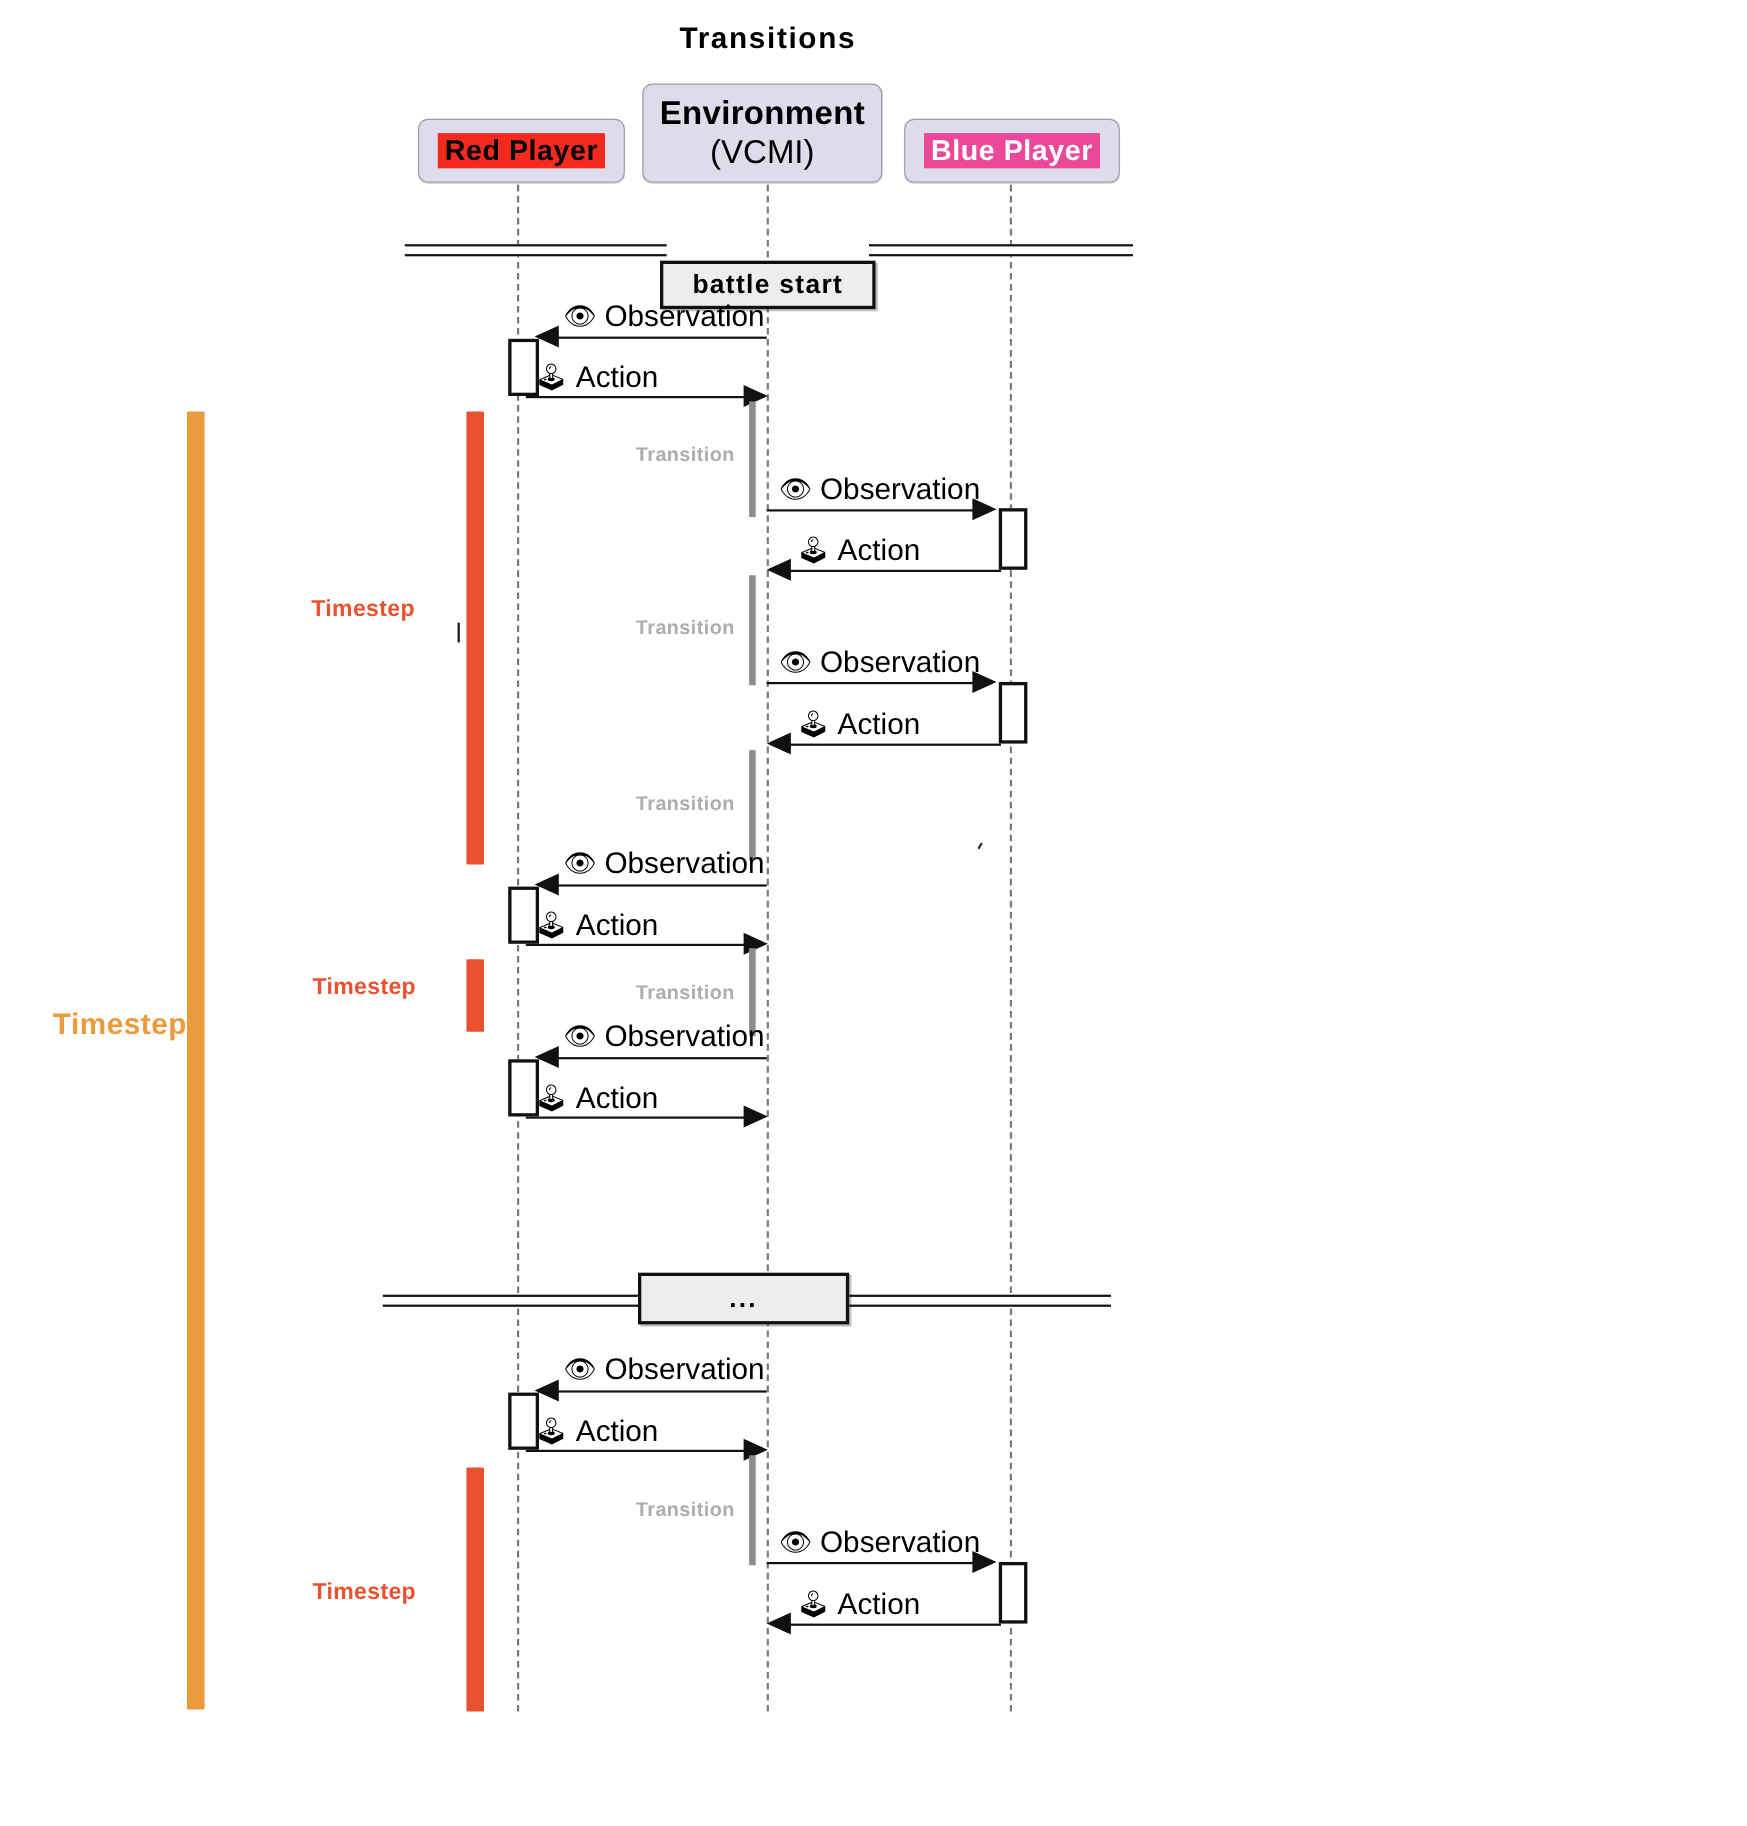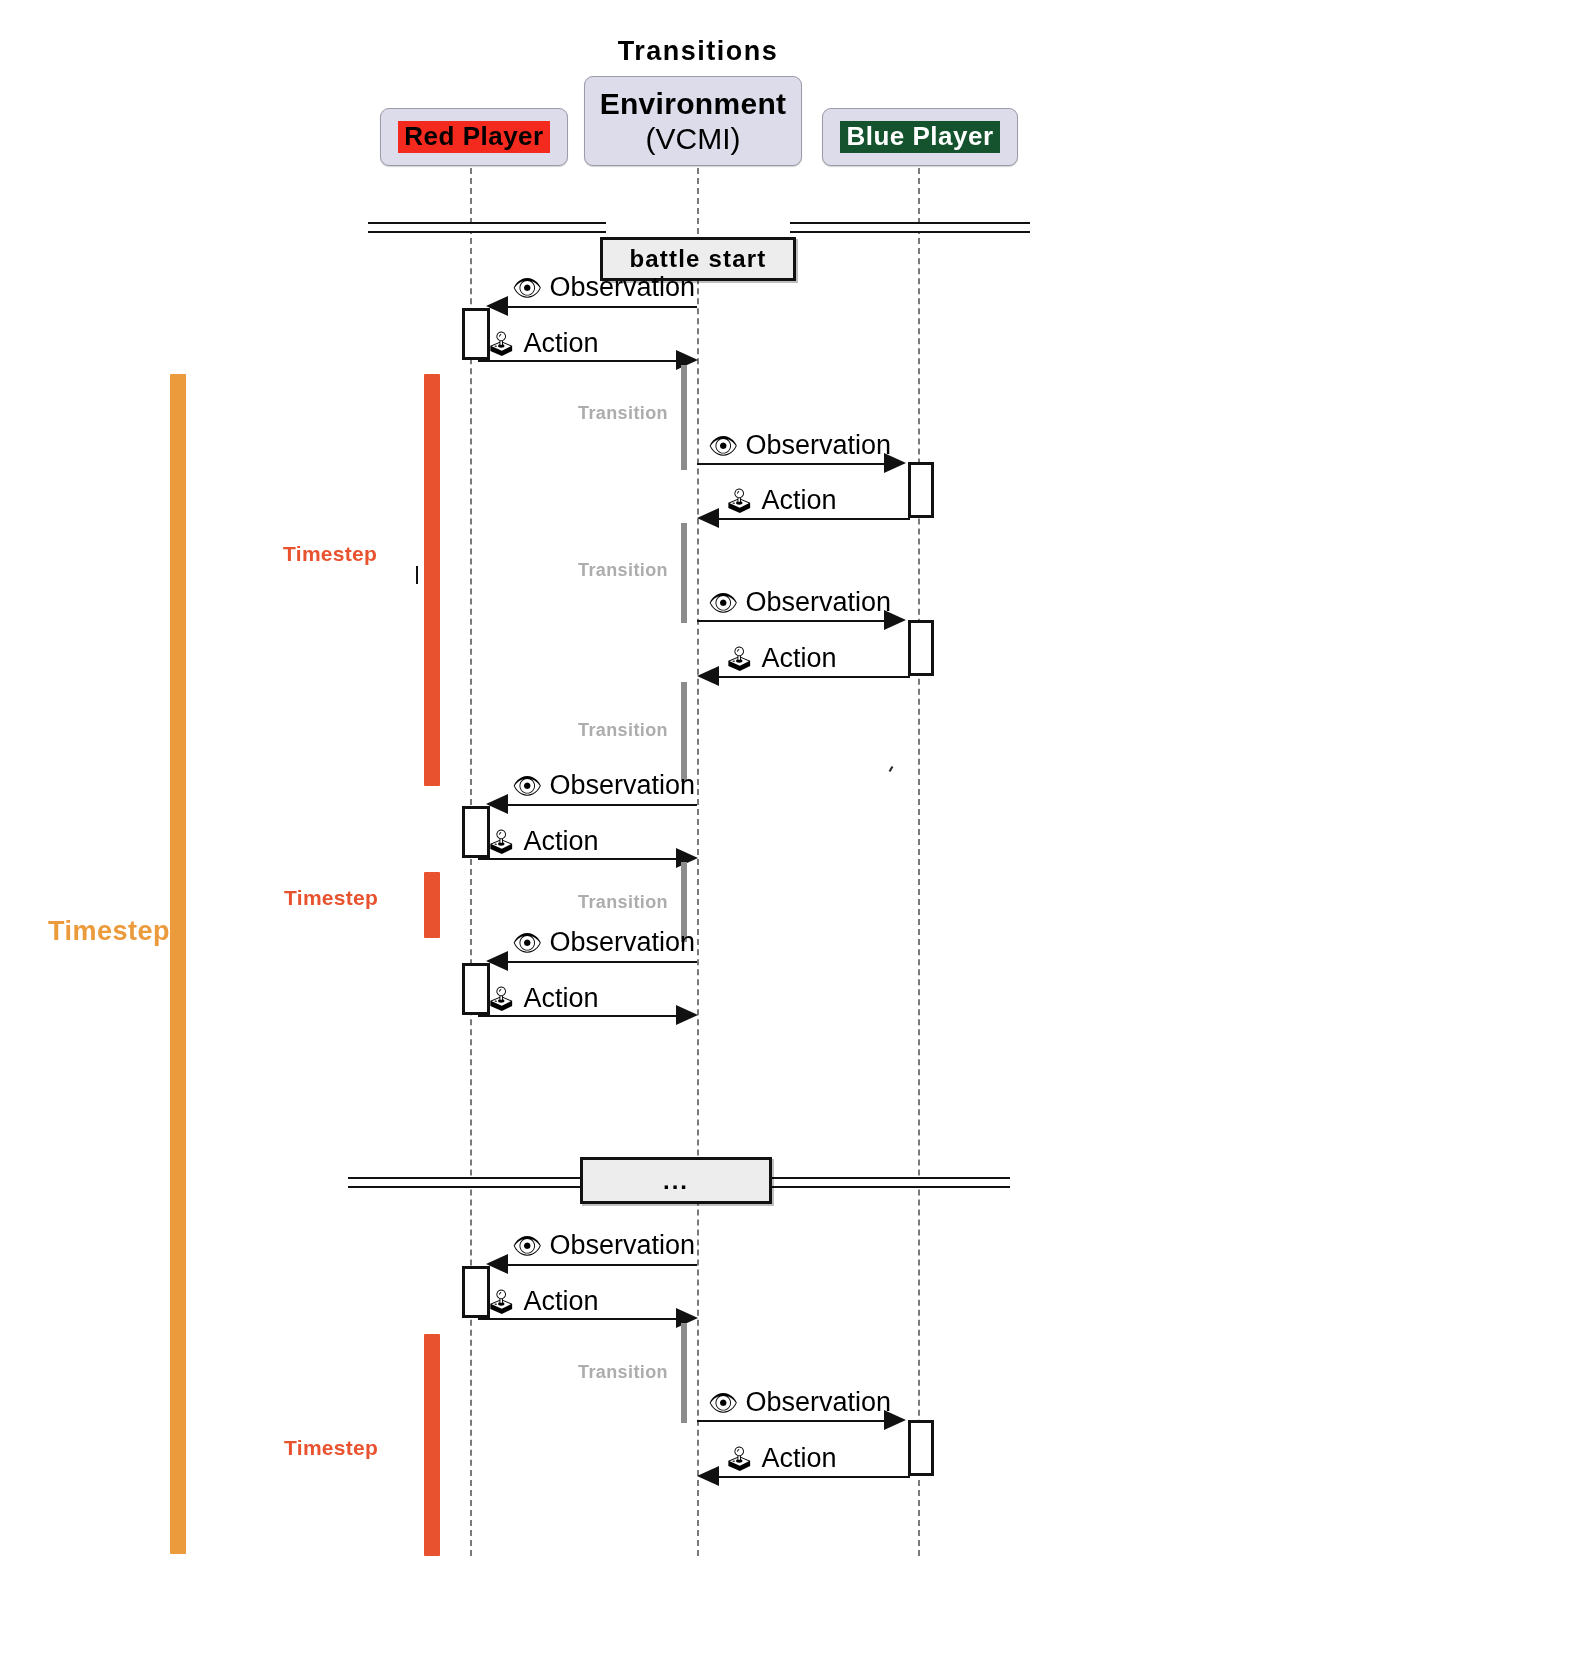--- a/index.html
+++ b/index.html
@@ -1,21 +1,21 @@
 <!DOCTYPE html>
 <html><head>
 <meta charset="utf-8">
 <style>
   html,body{margin:0;padding:0;background:#ffffff;}
   body{width:1588px;height:1660px;font-family:"Liberation Sans",sans-serif;}
   #stage{position:relative;width:1588px;height:1660px;overflow:hidden;}
 
   
   .diagram-title{
-    position:absolute;left:0;top:36px;width:1396px;text-align:center;
+    position:absolute;left:0;top:20px;width:1396px;text-align:center;
     font-size:27px;font-weight:bold;letter-spacing:1.5px;color:#000;
   }
 
   
   .participant{
     position:absolute;box-sizing:border-box;
     background:#dcdcea;border:1.5px solid #9a9aa8;border-radius:9px;
     display:flex;flex-direction:column;align-items:center;justify-content:center;
     box-shadow:0 1px 1px rgba(0,0,0,.18);
   }
@@ -109,21 +109,21 @@
   <div class="participant" id="p-red">
     <span class="hl" style="background:#f42a1e;color:#000;">Red Player</span>
   </div>
 
   <div class="participant" id="p-env">
     <span class="plain bold">Environment</span>
     <span class="plain">(VCMI)</span>
   </div>
 
   <div class="participant" id="p-blue">
-    <span class="hl" style="background:#14532d;color:#fff;">Blue Player</span>
+    <span class="hl" style="background:#ec4899;color:#fff;">Blue Player</span>
   </div>
 
   <div class="lifeline" id="ll-red"></div>
   <div class="lifeline" id="ll-env"></div>
   <div class="lifeline" id="ll-blue"></div>
 
   <div class="divider-rail" id="div1-railL"></div>
   <div class="divider-rail" id="div1-railR"></div>
   <div class="divider-box" id="div1-box">battle start</div>
 

